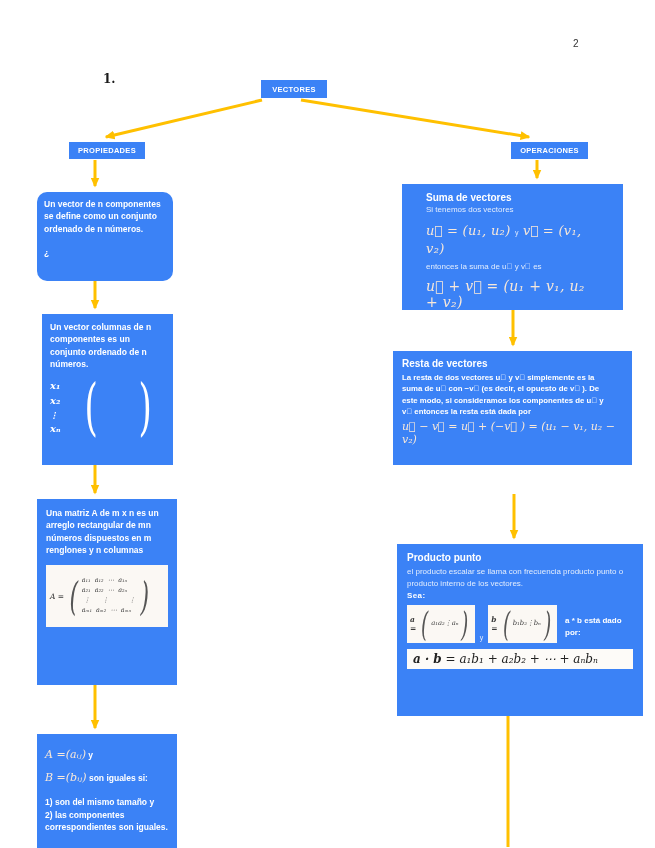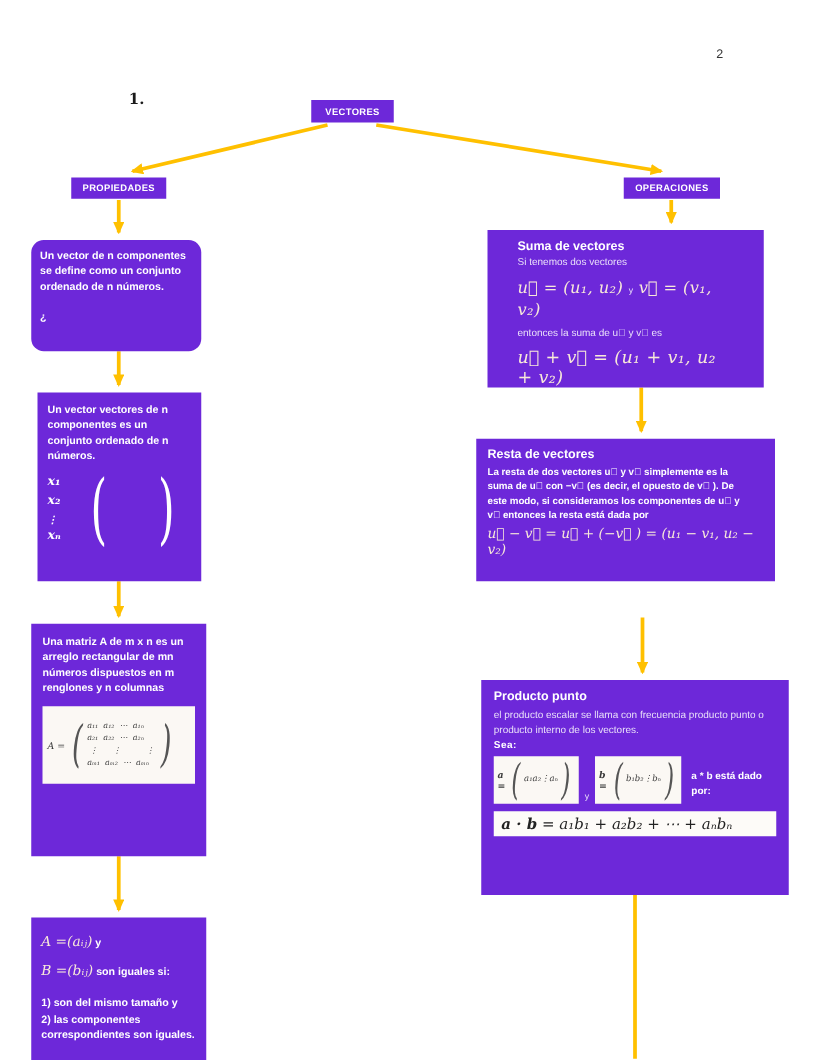--- a/index.html
+++ b/index.html
@@ -5,21 +5,21 @@
   * { margin:0; padding:0; box-sizing:border-box; }
   html,body { background:#ffffff; }
   .page {
     position:relative; width:655px; height:848px; background:#ffffff;
     font-family:"Liberation Sans", sans-serif; overflow:hidden;
   }
   .arrows { position:absolute; left:0; top:0; width:655px; height:848px; pointer-events:none; }
   .pagenum { position:absolute; left:573px; top:38px; font-size:10px; color:#333; }
   .listmark { position:absolute; left:103px; top:72px; font-size:12px; font-weight:700;
               font-family:"DejaVu Serif", serif; color:#1a1a1a; }
-  .node { position:absolute; background:#6d28d9; color:#ffffff; }
+  .node { position:absolute; background:#3b82f6; color:#ffffff;margin-left:12px; }
   .tagbox { display:flex; align-items:center; justify-content:center;
             font-size:7.5px; font-weight:700; letter-spacing:.3px; }
   .bodytxt { font-size:8.5px; font-weight:700; line-height:1.45; }
   .lighttxt { font-size:8px; font-weight:400; color:rgba(255,255,255,.85); line-height:1.5; }
   .boxtitle { font-size:10px; font-weight:700; line-height:1.2; }
   .math { font-family:"DejaVu Serif", serif; font-style:italic; color:#F8E8D9; }
   .math-display { font-size:13px; letter-spacing:.3px; }
   .math-inline-lg { font-size:11px; }
   .smallconj { font-size:7px; color:rgba(255,255,255,.85); font-weight:400; }
   .paren { font-family:"DejaVu Serif", serif; font-weight:400; color:#ffffff;
@@ -68,21 +68,21 @@
   <div class="node tagbox" style="left:499px; top:142px; width:77px; height:17px;">
     <span>OPERACIONES</span>
   </div>
 
   <div class="node" style="left:25px; top:192px; width:136px; height:89px; padding:6px 7px;border-radius:10px;">
     <div class="bodytxt">Un vector de n componentes se define como un conjunto ordenado de n números.</div>
     <div class="bodytxt" style="margin-top:12px;">¿</div>
   </div>
 
   <div class="node" style="left:30px; top:314px; width:131px; height:151px; padding:7px 8px;">
-    <div class="bodytxt">Un vector vectores de n componentes es un conjunto ordenado de n números.</div>
+    <div class="bodytxt">Un vector columnas de n componentes es un conjunto ordenado de n números.</div>
     <div style="display:flex; align-items:center; margin-top:6px;">
       <div style="display:flex; flex-direction:column; color:#fff; font-family:'DejaVu Serif',serif; font-style:italic; font-weight:700; font-size:10px; line-height:1.55;">
         <span>x₁</span>
         <span>x₂</span>
         <span style="font-size:8px;">⋮</span>
         <span>xₙ</span>
       </div>
       <span class="paren" style="font-size:62px; margin-left:18px;">(</span>
       <span class="paren" style="font-size:62px; margin-left:30px;">)</span>
     </div>

